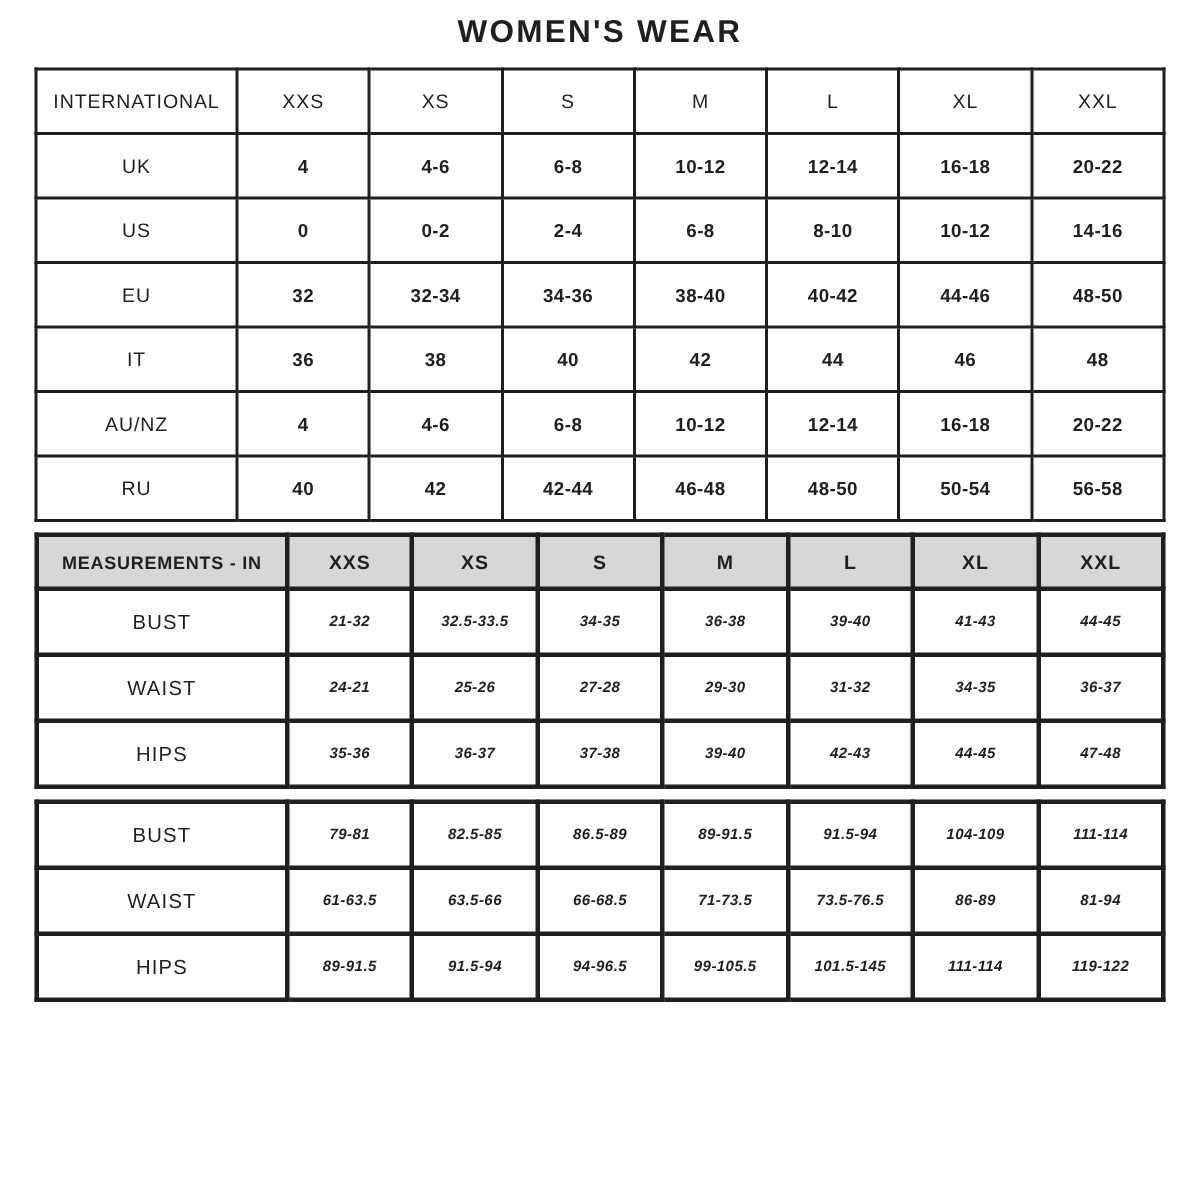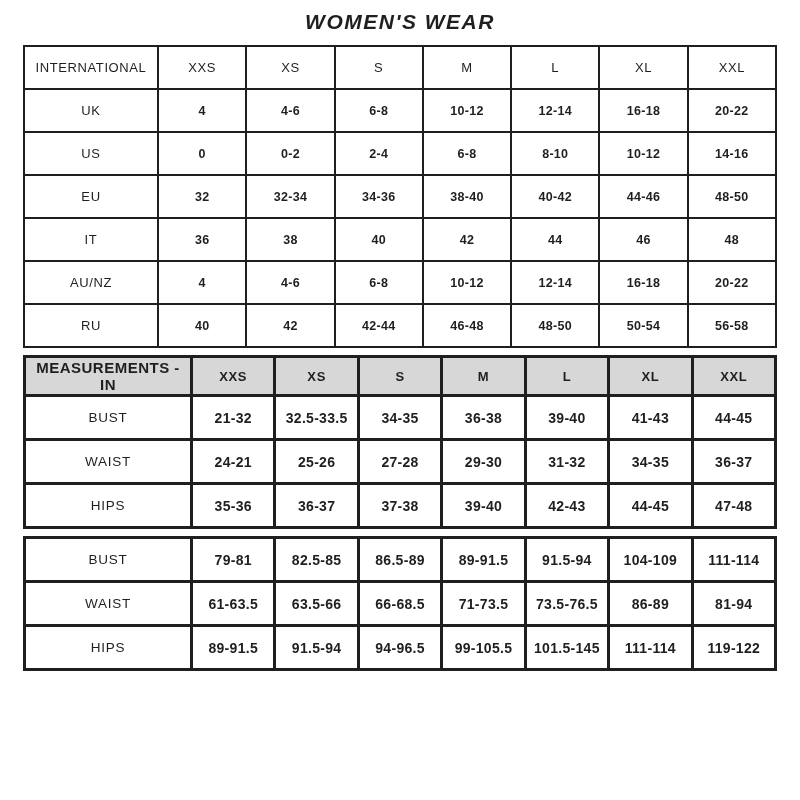--- a/index.html
+++ b/index.html
@@ -22,21 +22,20 @@
     padding-top:10px;
     overflow:hidden;
   }
   .title{
     margin:0 0 11px 0;
     text-align:center;
     font-size:21px;
     font-weight:700;
     letter-spacing:1.5px;
     color:var(--text);
-    font-style:italic;
   }
   table{
     border-collapse:collapse;
     table-layout:fixed;
     width:754px;
     margin:0 auto;
     text-align:center;
     color:var(--text);
   }
   .t1{margin-bottom:7px;}
@@ -63,33 +62,34 @@
   }
   .t2 td, .t3 td{height:44px;}
   .t2 .hdr td, .t3 .hdr td{
     height:36px;
     background:var(--header-bg);
     font-weight:700;
     font-size:13px;
     letter-spacing:0.6px;
   }
   .t2 .hdr .section-label, .t3 .hdr .section-label{
-    font-size:15px;
+    font-size:12px;
     letter-spacing:0.5px;
     text-align:center;
   }
   .t2 .lbl, .t3 .lbl{
     font-weight:400;
     font-size:13.5px;
     letter-spacing:0.8px;
   }
   .t2 .val, .t3 .val{
     font-weight:700;
-    font-size:14px;
+    font-size:10px;
     letter-spacing:0.3px;
+    font-style:italic;
   }
   .c-label1{width:134px;}
   .c-label2{width:167px;}
 </style>
 </head>
 <body>
 
 <div class="page">
 
   <h1 class="title">WOMEN'S WEAR</h1>

